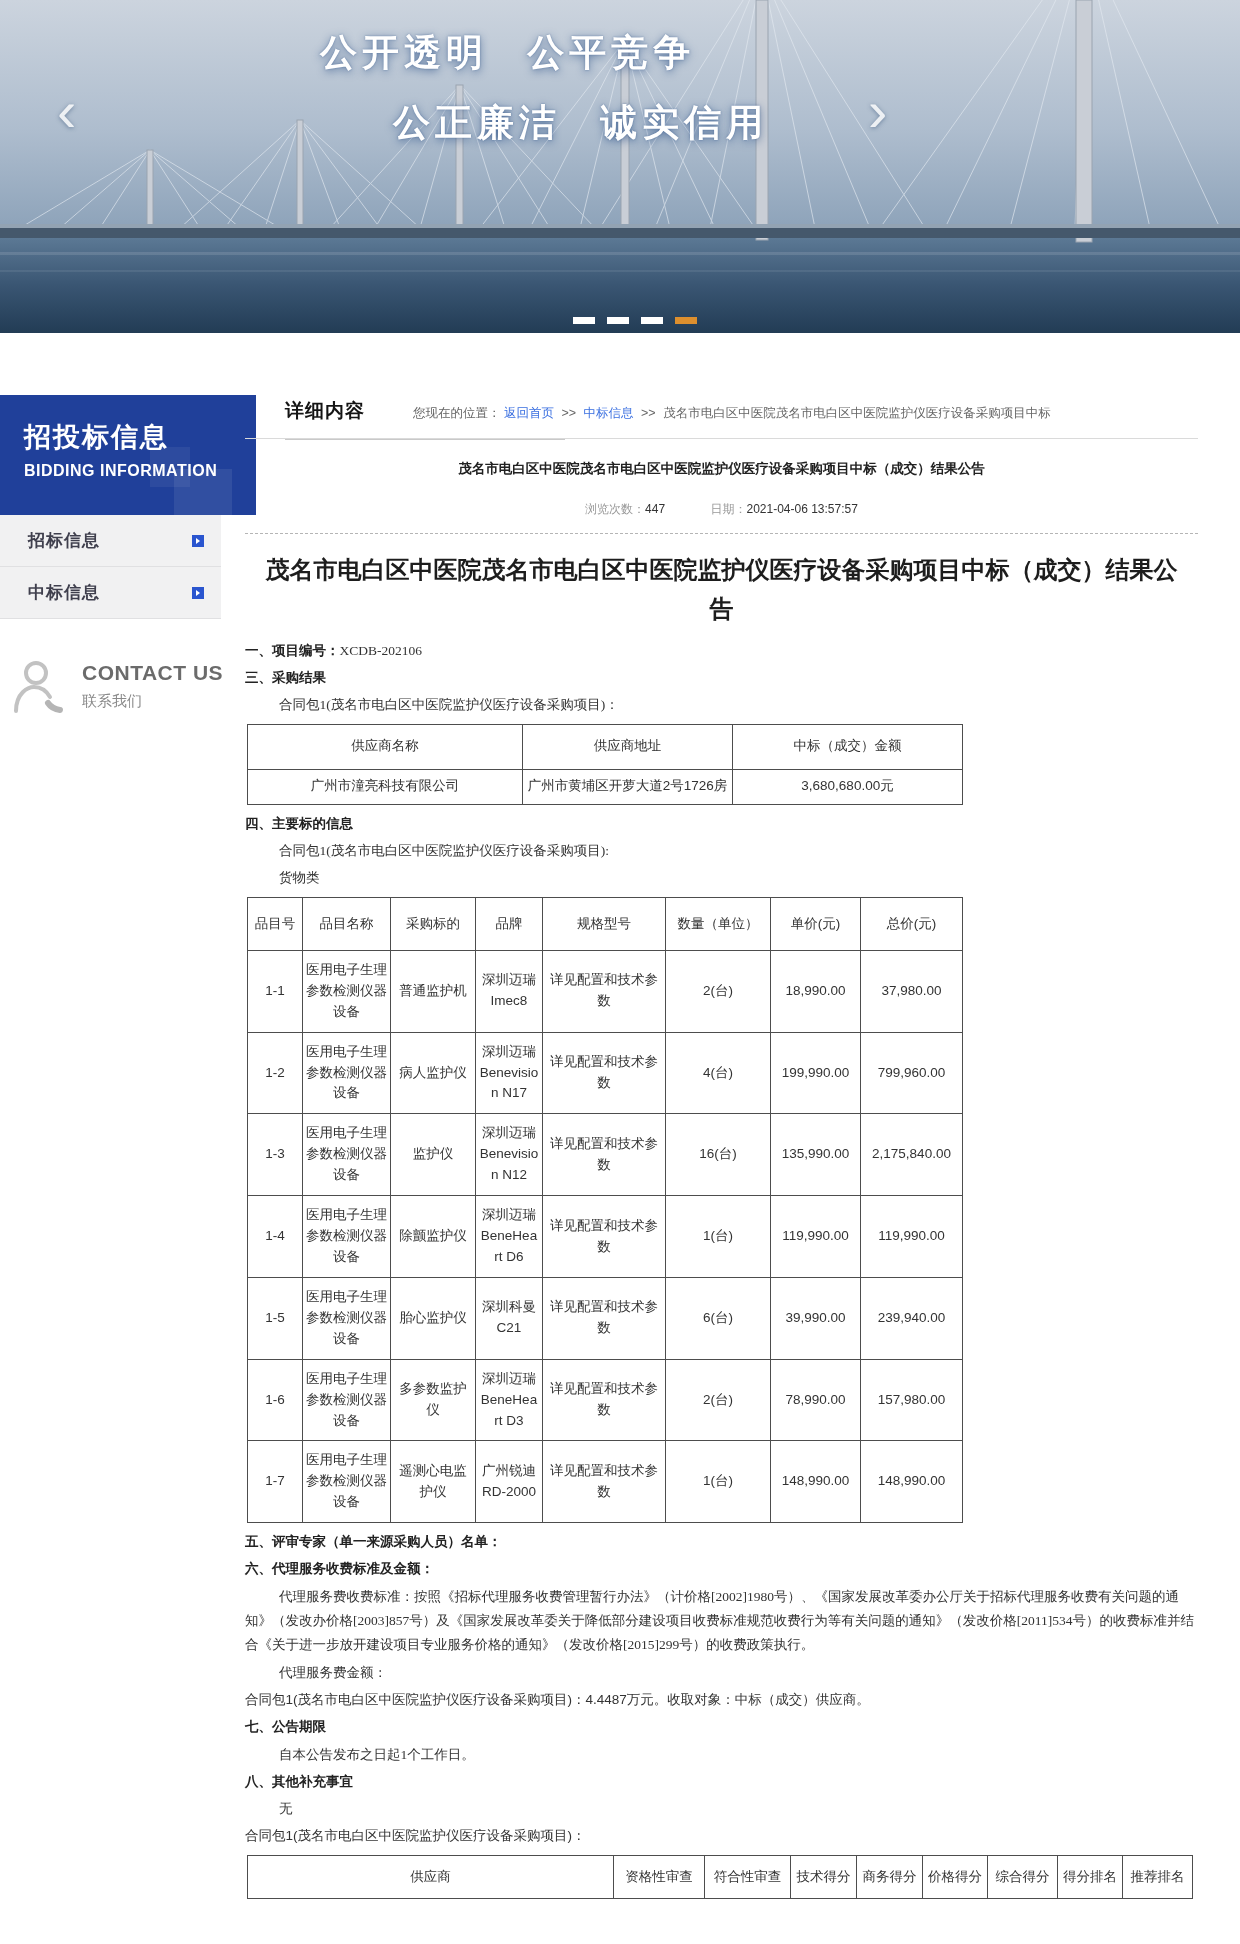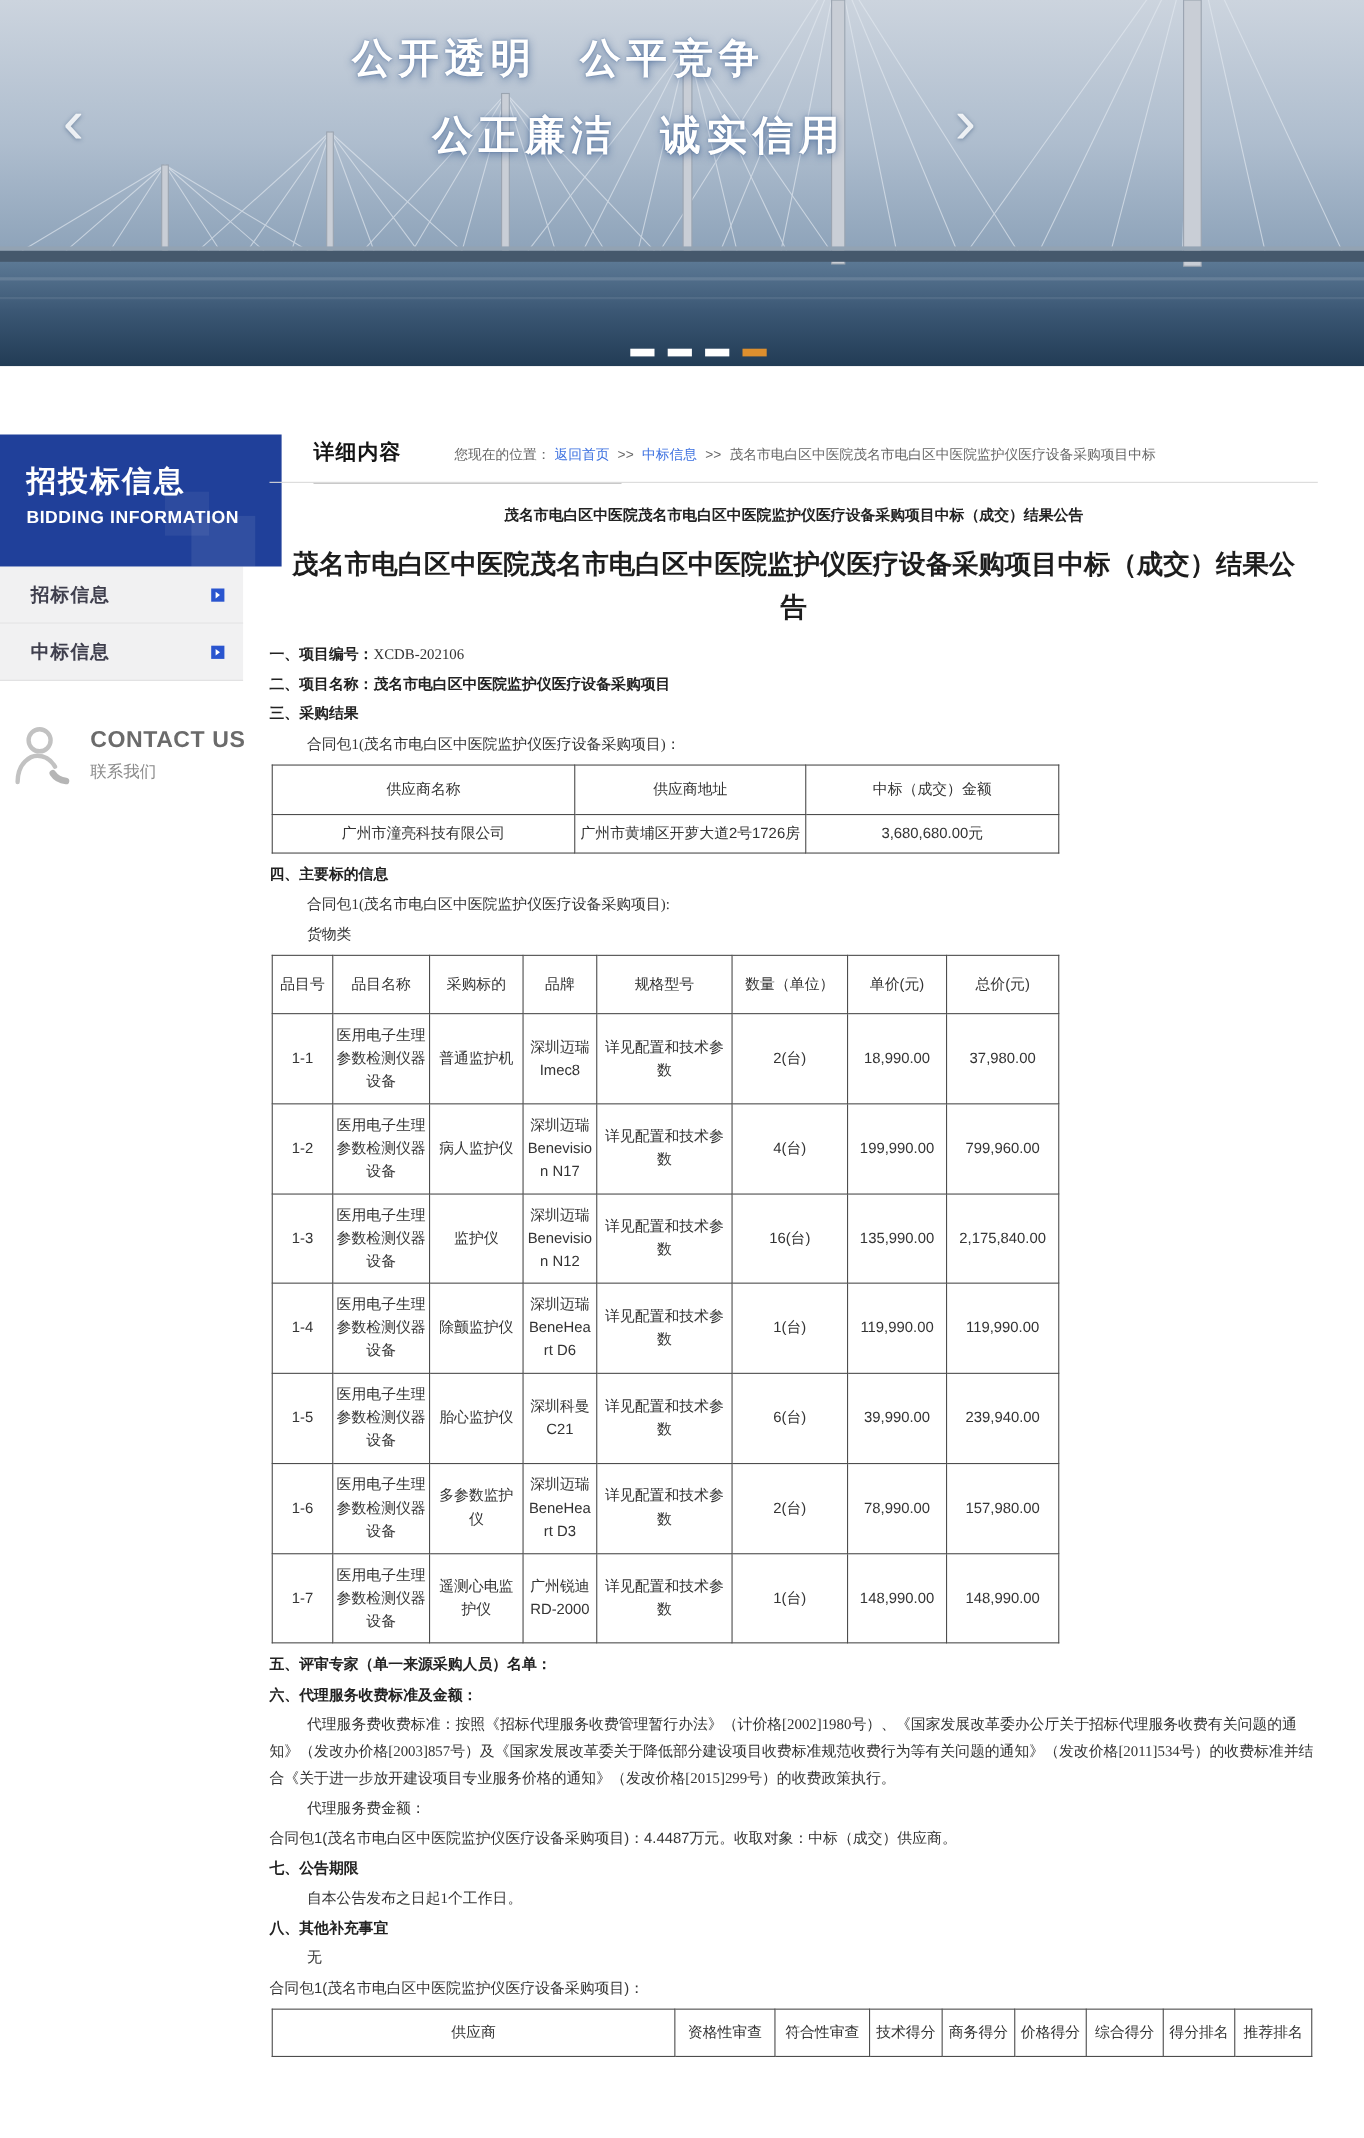--- a/index.html
+++ b/index.html
@@ -212,26 +212,29 @@
         <a>返回首页</a>
         <span class="sep">&gt;&gt;</span>
         <a>中标信息</a>
         <span class="sep">&gt;&gt;</span>
         <span>茂名市电白区中医院茂名市电白区中医院监护仪医疗设备采购项目中标</span>
       </div>
     </div>
 
     <div class="subtitle">茂名市电白区中医院茂名市电白区中医院监护仪医疗设备采购项目中标（成交）结果公告</div>
 
+    <div class="meta">
+      <span class="lab">浏览次数：</span><span class="val">447</span>
+      <span class="g2 lab">日期：</span><span class="val">2021-04-06 13:57:57</span>
+    </div>
 
     <h1 class="art-title">茂名市电白区中医院茂名市电白区中医院监护仪医疗设备采购项目中标（成交）结果公告</h1>
 
     <div class="doc">
       <p class="serif"><span class="b serif">一、项目编号：</span><span>XCDB-202106</span></p>
-      <p class="b">二、项目名称：茂名市电白区中医院监护仪医疗设备采购项目</p>
       <p class="b">三、采购结果</p>
       <p class="serif ind">合同包1(茂名市电白区中医院监护仪医疗设备采购项目)：</p>
 
       <table class="t-award">
         <colgroup>
             <col>
             <col>
             <col>
           </colgroup>
         <thead>

